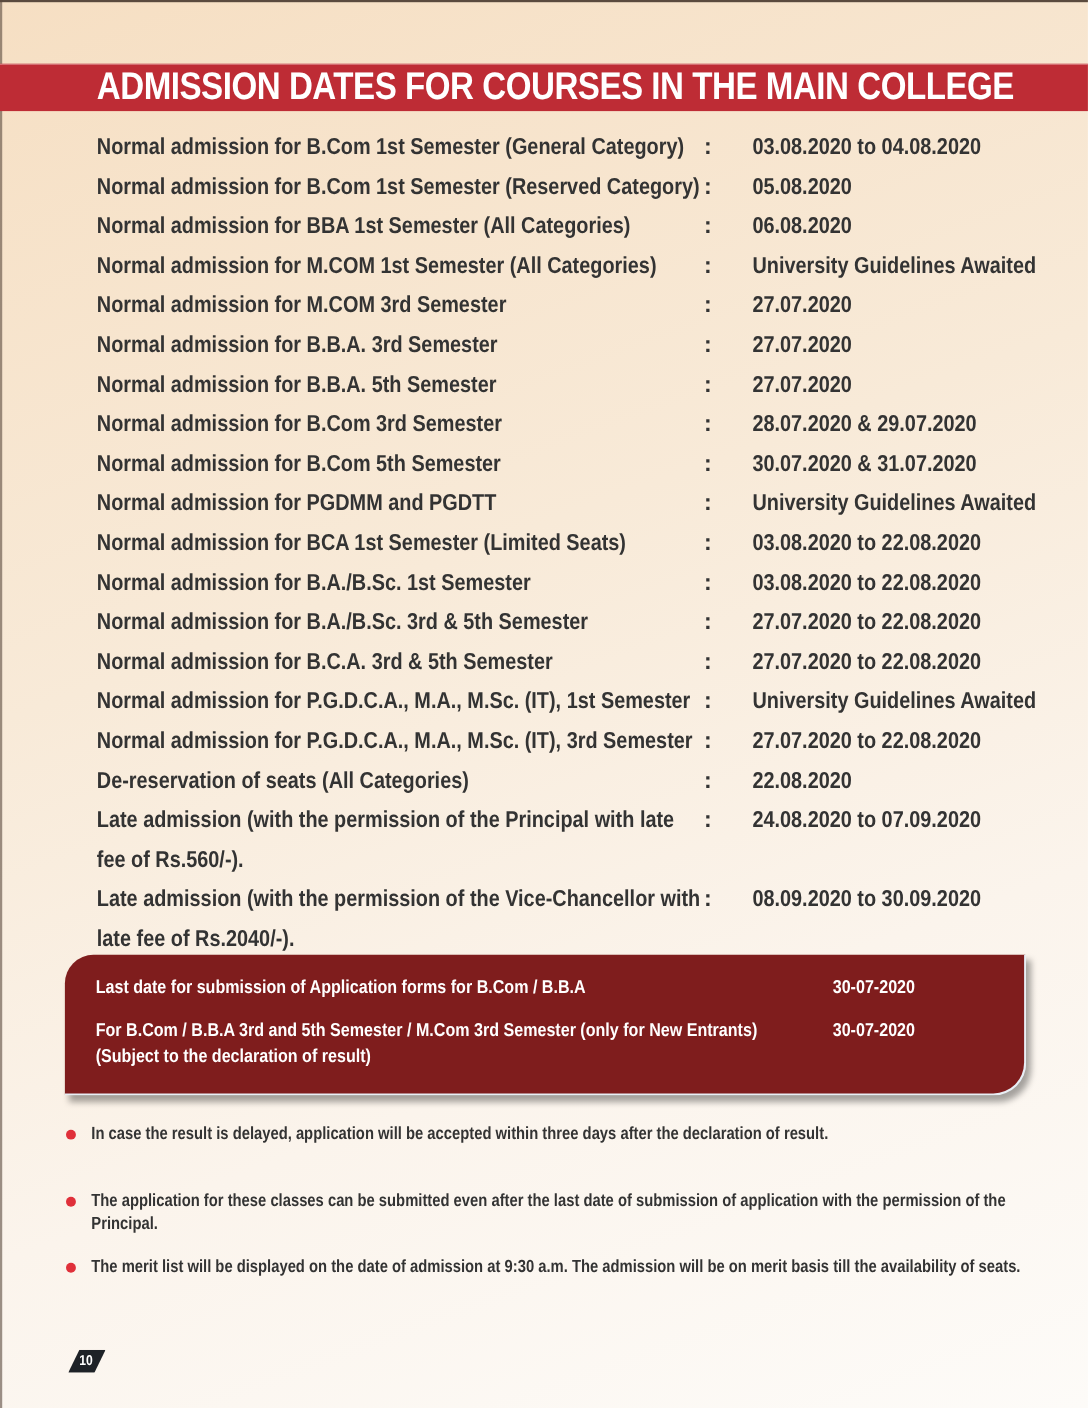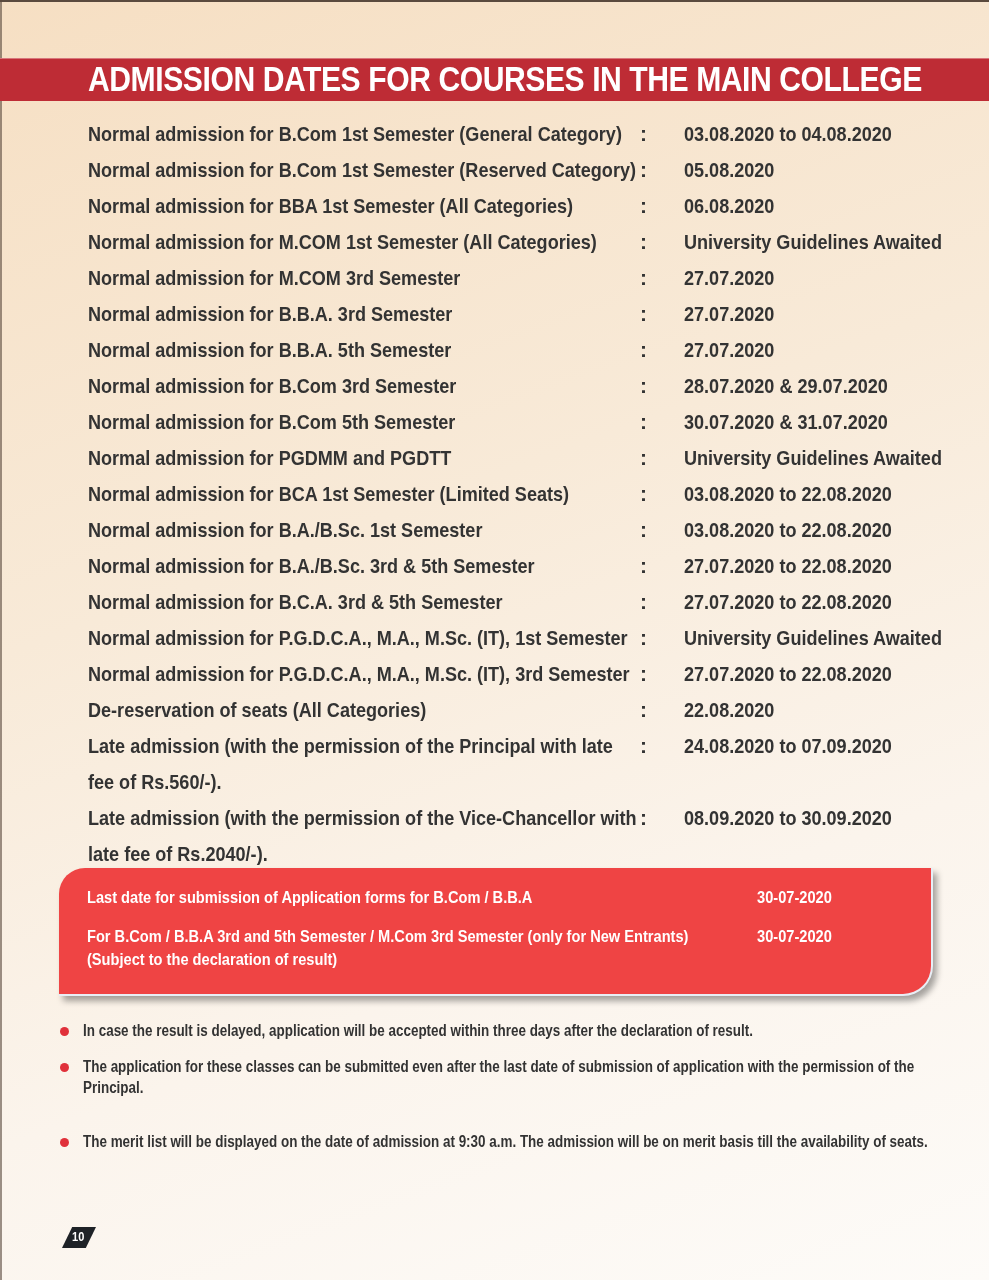--- a/index.html
+++ b/index.html
@@ -36,21 +36,21 @@
     position: absolute; left: 552px; top: 0;
     font-weight: bold; font-size: 21px; line-height: 36px; color: #333;
   }
   .row .val {
     position: absolute; left: 596px; top: 0;
     font-weight: bold; font-size: 21px; line-height: 36px; color: #333;
     transform: scaleX(0.86); transform-origin: left top; white-space: nowrap;
   }
   .blue-box {
     position: absolute; left: 59px; top: 868px; width: 872px; height: 126px;
-    background: #ef4444;
+    background: #7f1d1d;
     border-top-left-radius: 26px; border-bottom-right-radius: 30px;
     box-shadow: 4px 5px 6px rgba(0,0,0,0.35);
     border-right: 2px solid #e8eef5; border-bottom: 2px solid #e8eef5;
   }
   .blue-row { position: absolute; left: 28px; color: #fff; font-weight: bold; font-size: 17px; }
   .blue-row .bl { position: absolute; left: 0; top: 0; width: 740px; line-height: 24px;
     transform: scaleX(0.86); transform-origin: left top; white-space: nowrap; }
   .blue-row .bv { position: absolute; left: 670px; top: 0; line-height: 24px;
     transform: scaleX(0.86); transform-origin: left top; white-space: nowrap; }
   .notes { position: absolute; left: 60px; top: 1020px; width: 890px; }
@@ -178,25 +178,25 @@
   <div class="blue-row" style="top:57px;">
     <span class="bl">For B.Com / B.B.A 3rd and 5th Semester / M.Com 3rd Semester (only for New Entrants)</span>
     <span class="bv">30-07-2020</span>
   </div>
   <div class="blue-row" style="top:80px;">
     <span class="bl">(Subject to the declaration of result)</span>
   </div>
 </div>
 
 <div class="notes">
-  <div class="note" style="margin-bottom:15px;">
+  <div class="note" style="margin-bottom:40px;">
     <span class="dot"></span>
     <span class="txt">In case the result is delayed, application will be accepted within three days after the declaration of result.</span>
   </div>
-  <div class="note" style="margin-bottom:33px;">
+  <div class="note" style="margin-bottom:18px;">
     <span class="dot"></span>
     <span class="txt">The application for these classes can be submitted even after the last date of submission of application with the permission of the Principal.</span>
   </div>
   <div class="note" style="margin-bottom:18px;">
     <span class="dot"></span>
     <span class="txt">The merit list will be displayed on the date of admission at 9:30 a.m. The admission will be on merit basis till the availability of seats.</span>
   </div>
 </div>
 
 <div class="page-num">

